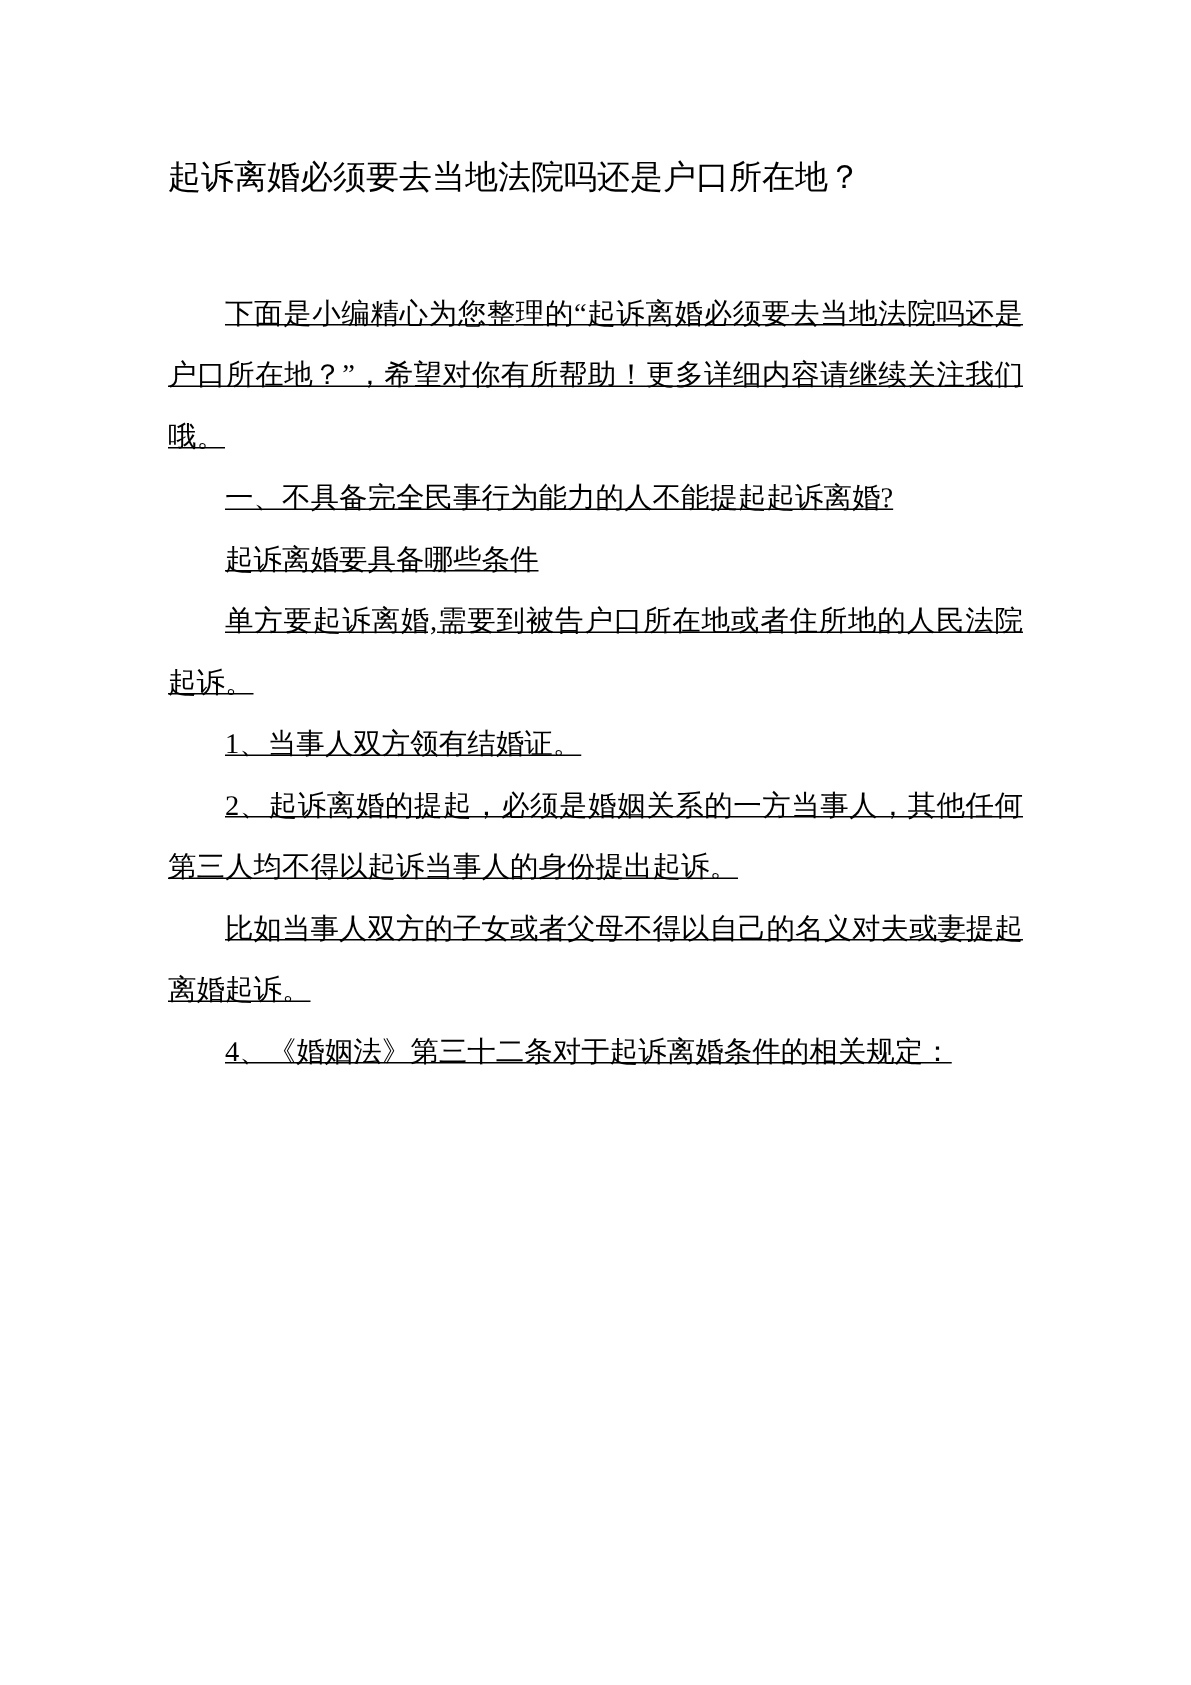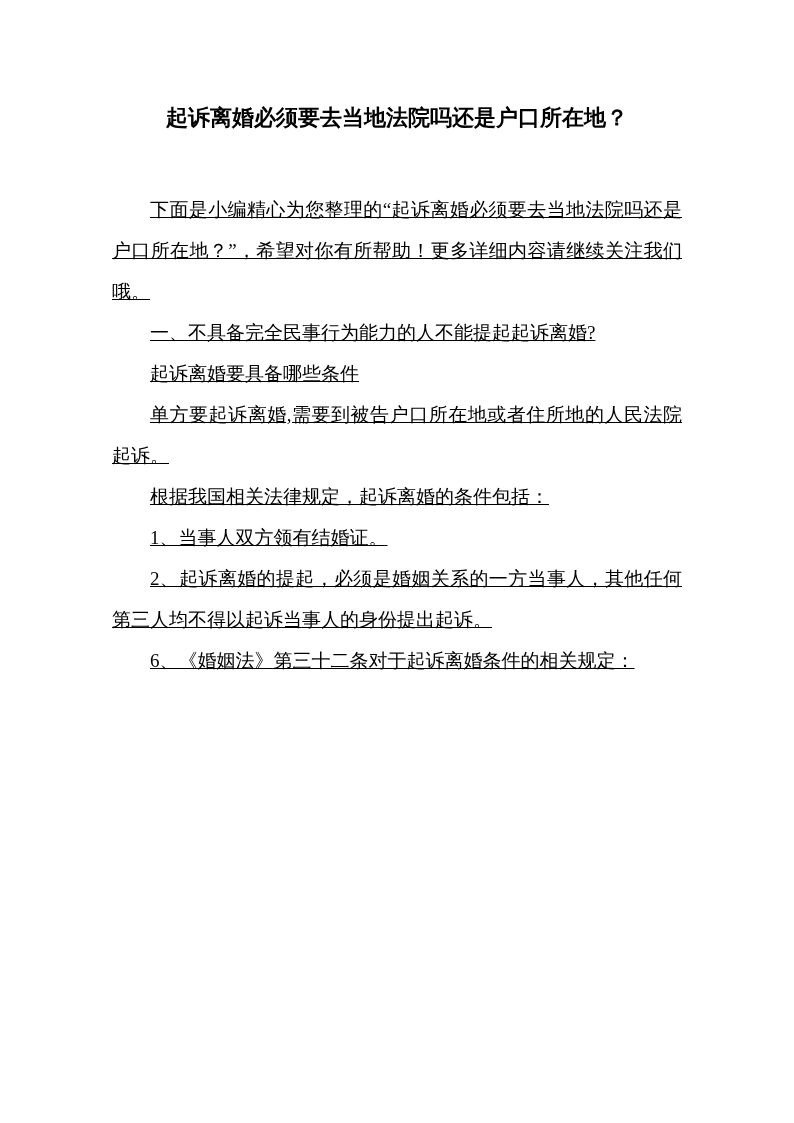--- a/index.html
+++ b/index.html
@@ -16,23 +16,22 @@
   }
   .page {
     width: 794px;
     height: 1123px;
     background: #ffffff;
     box-sizing: border-box;
   }
   .doc-title {
     margin: 97px 112px 0 112px;
     font-size: 22px;
-    font-weight: 700;
+    font-weight: 400;
     line-height: 41px;
-    text-align: center;
     letter-spacing: 0;
   }
   .doc-body {
     margin: 51px 112px 0 112px;
     width: 570px;
     text-decoration: underline;
   }
   .doc-body p {
     margin: 0;
     padding: 0;
@@ -48,18 +47,18 @@
 <body>
 
 <div class="page">
   <h1 class="doc-title">起诉离婚必须要去当地法院吗还是户口所在地？</h1>
 
   <div class="doc-body">
     <p>下面是小编精心为您整理的“起诉离婚必须要去当地法院吗还是户口所在地？”，希望对你有所帮助！更多详细内容请继续关注我们哦。</p>
     <p>一、不具备完全民事行为能力的人不能提起起诉离婚?</p>
     <p>起诉离婚要具备哪些条件</p>
     <p>单方要起诉离婚,需要到被告户口所在地或者住所地的人民法院起诉。</p>
-    <p>根据我国相关法律规定，起诉离婚的条件包括：</p>
     <p>1、当事人双方领有结婚证。</p>
     <p>2、起诉离婚的提起，必须是婚姻关系的一方当事人，其他任何第三人均不得以起诉当事人的身份提出起诉。</p>
-    <p>6、《婚姻法》第三十二条对于起诉离婚条件的相关规定：</p>
+    <p>比如当事人双方的子女或者父母不得以自己的名义对夫或妻提起离婚起诉。</p>
+    <p>4、《婚姻法》第三十二条对于起诉离婚条件的相关规定：</p>
   </div>
 </div>
 
 </body></html>

